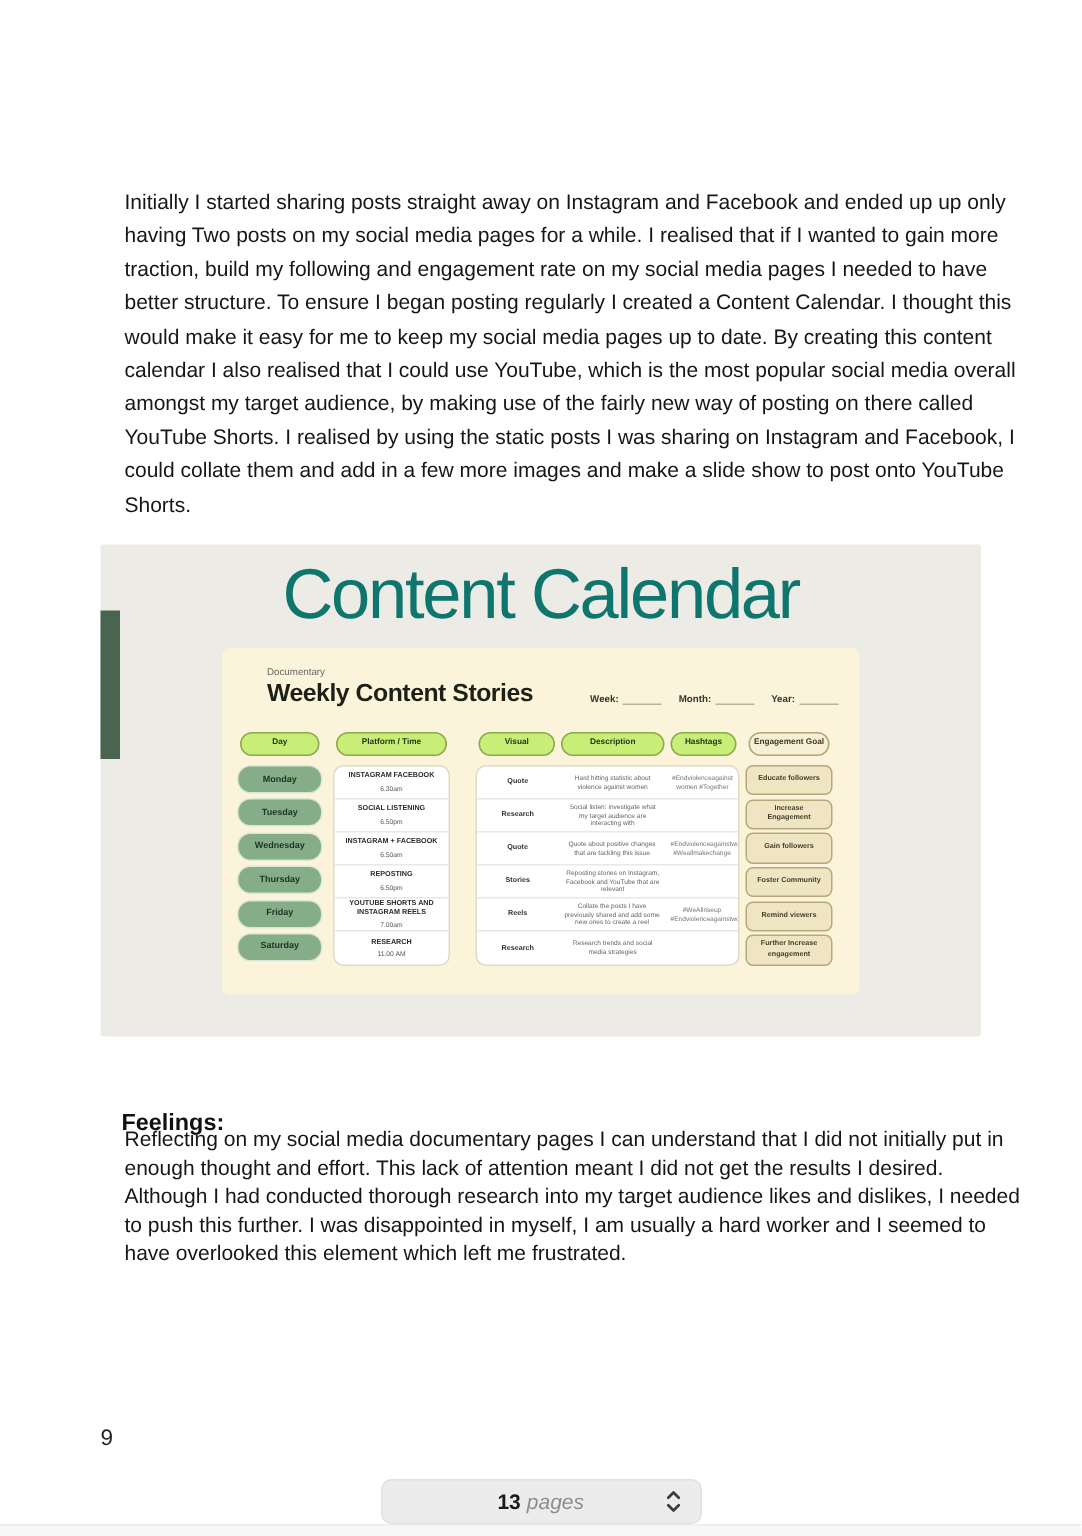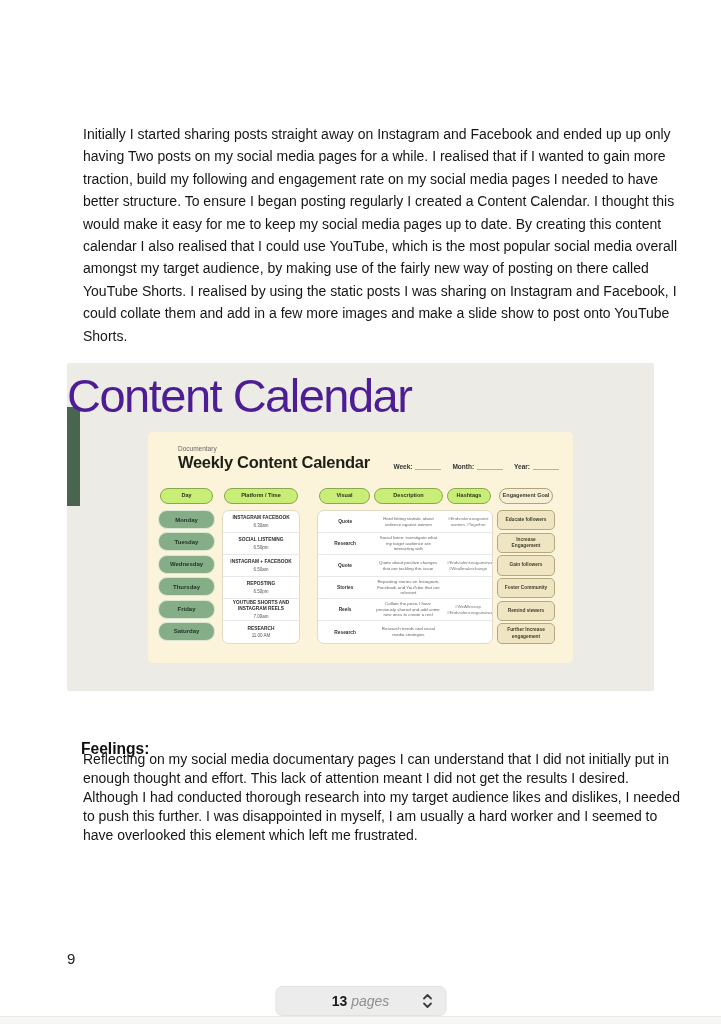--- a/index.html
+++ b/index.html
@@ -23,22 +23,22 @@
   
   .calendar-figure {
     position:absolute; left:67px; top:363px; width:587px; height:328px;
     background:#edebe6; border-radius:2px;
   }
   .green-bar {
     position:absolute; left:0; top:44px; width:13px; height:99px;
     background:#4a654f;
   }
   .fig-title {
-    position:absolute; top:2px; left:0; right:0; 
-    font-size:47px; letter-spacing:-1.5px; color:#4c1d95; font-weight:400;
+    position:absolute; top:2px; left:0; right:0; text-align:center;
+    font-size:47px; letter-spacing:-1.5px; color:#0f766e; font-weight:400;
     line-height:62px;
   }
   .card {
     position:absolute; left:81px; top:69px; width:425px; height:231px;
     background:#fcf4da; border-radius:5px;
   }
   .eyebrow { position:absolute; left:30px; top:13px; font-size:6.5px; color:#666; }
   .card-heading {
     position:absolute; left:30px; top:21px; font-size:16.5px; font-weight:700;
     letter-spacing:-0.3px; color:#1c2016;
@@ -101,21 +101,21 @@
     height:20.4px; margin-bottom:2.3px; box-sizing:border-box;
     background:#efe5c3; border:1px solid #b5a87b; border-radius:5px;
     display:flex; align-items:center; justify-content:center; text-align:center;
     font-size:4.8px; font-weight:700; color:#44402a; line-height:1.3; padding:0 5px;
   }
 
   
   .page-number { position:absolute; left:67px; top:950px; font-size:15px; color:#222; }
   .pager {
     position:absolute; left:50%; transform:translateX(-50%); top:986px;
-    width:171px; height:30px; box-sizing:border-box;
+    width:214px; height:30px; box-sizing:border-box;
     background:#ececec; border:1px solid #e1e1e1; border-radius:7px;
     display:flex; align-items:center; justify-content:center; gap:4px;
     cursor:pointer;
   }
   .pager-count { font-size:14px; font-weight:700; color:#1a1a1a; }
   .pager-label { font-size:14px; color:#8e8e8e;font-style:italic; }
   .stepper { position:absolute; right:12px; top:50%; transform:translateY(-50%); display:flex; }
   .bottom-strip {
     position:absolute; left:0; bottom:0; width:721px; height:8px;
     background:#f7f7f6; border-top:1px solid #ebebea; box-sizing:border-box;
@@ -127,21 +127,21 @@
 <div>
 
   <p class="para" id="para1">Initially I started sharing posts straight away on Instagram and Facebook and ended up up only having Two posts on my social media pages for a while. I realised that if I wanted to gain more traction, build my following and engagement rate on my social media pages I needed to have better structure. To ensure I began posting regularly I created a Content Calendar. I thought this would make it easy for me to keep my social media pages up to date. By creating this content calendar I also realised that I could use YouTube, which is the most popular social media overall amongst my target audience, by making use of the fairly new way of posting on there called YouTube Shorts. I realised by using the static posts I was sharing on Instagram and Facebook, I could collate them and add in a few more images and make a slide show to post onto YouTube Shorts.</p>
 
   <figure class="calendar-figure" style="margin:0;">
     <div class="green-bar"></div>
     <div class="fig-title">Content Calendar</div>
 
     <div class="card">
       <div class="eyebrow">Documentary</div>
-      <div class="card-heading">Weekly Content Calendar</div>
+      <div class="card-heading">Weekly Content Stories</div>
 
       <div class="meta">
         <span class="meta-item">
           <span>Week:</span>
             <span class="meta-line"></span>
         </span>
         <span class="meta-item">
           <span>Month:</span>
             <span class="meta-line"></span>
         </span>

